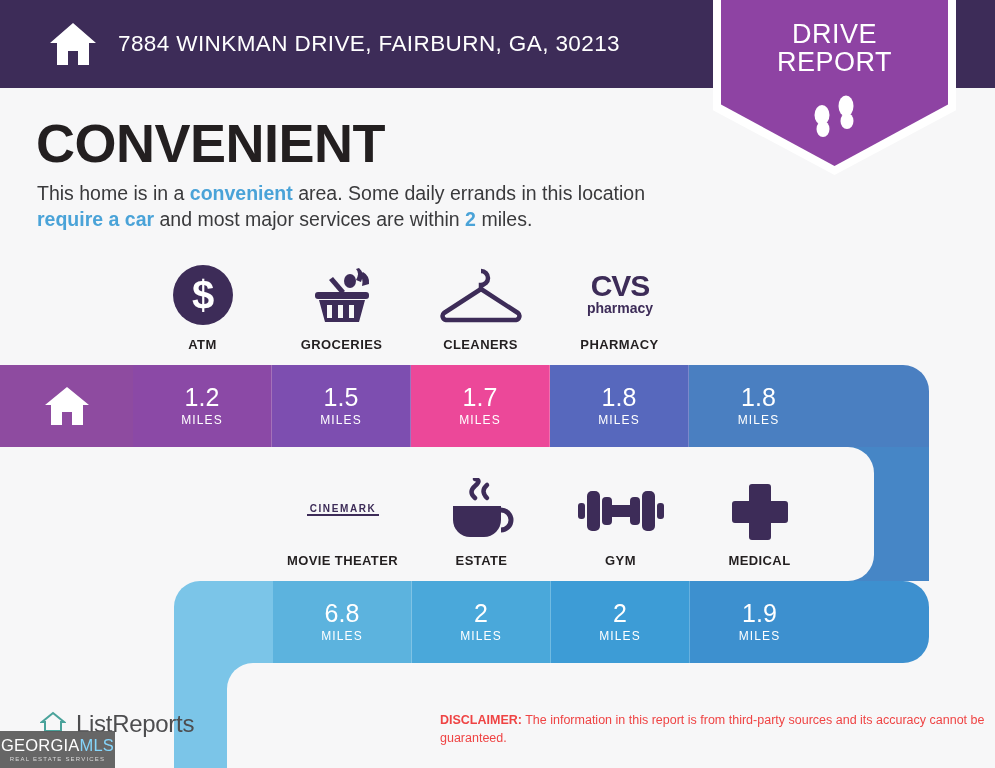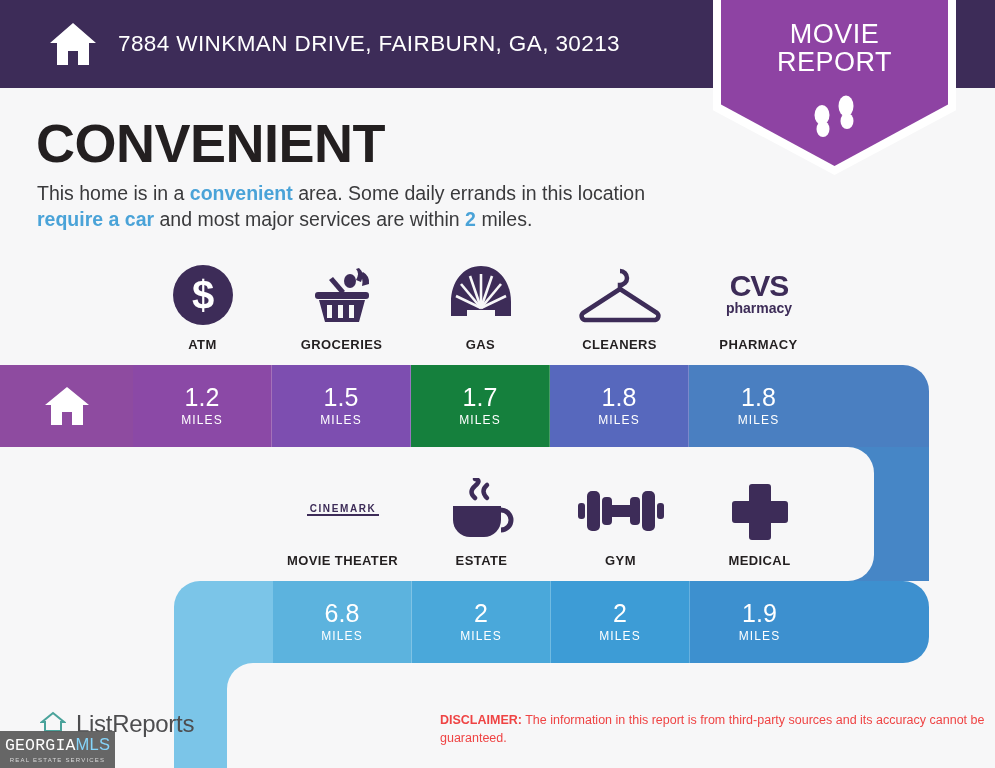--- a/index.html
+++ b/index.html
@@ -125,21 +125,21 @@
     font-size: 12.5px; color: #ef4444; line-height: 1.42;
   }
   .disclaimer b { font-weight: bold; }
 
   .watermark {
     position: absolute; left: 0; top: 731px; width: 115px; height: 37px;
     background: #5c5c5c; display: flex; flex-direction: column;
     align-items: center; justify-content: center; opacity: 0.93;
   }
   .wm-main { font-size: 16.5px; letter-spacing: 0.2px; line-height: 1; }
-  .wm-georgia { color: #ffffff; font-family: Liberation Mono, monospace; }
+  .wm-georgia { color: #ffffff; }
   .wm-mls { color: #7dd3fc; }
   .wm-sub { font-size: 6px; color: #d8d8d8; letter-spacing: 1.2px; margin-top: 3px; }
 </style>
 </head>
 <body>
 
 <div id="page">
 
   <div class="header-bar">
     <div class="header-inner">
@@ -149,21 +149,21 @@
         </svg>
       </span>
       <span class="addr">7884 WINKMAN DRIVE, FAIRBURN, GA, 30213</span>
     </div>
   </div>
 
   <div class="badge-wrap">
     <div class="badge-outer"></div>
     <div class="badge-inner"></div>
     <div class="badge-text">
-      <div>MOVIE</div>
+      <div>DRIVE</div>
       <div>REPORT</div>
     </div>
     <span class="badge-feet">
       <svg width="56" height="46" viewBox="0 0 56 46">
         <g fill="#ffffff">
           <ellipse cx="15" cy="20" rx="7.5" ry="10"></ellipse>
           <ellipse cx="16" cy="34" rx="6.5" ry="8"></ellipse>
           <ellipse cx="39" cy="11" rx="7.5" ry="10.5"></ellipse>
           <ellipse cx="40" cy="26" rx="6.5" ry="8"></ellipse>
         </g>
@@ -201,37 +201,20 @@
             <rect x="20" y="41" width="5" height="13"></rect>
             <rect x="31" y="41" width="5" height="13"></rect>
             <rect x="42" y="41" width="5" height="13"></rect>
           </g>
         </svg>
       </span>
       <span class="icon-label">GROCERIES</span>
     </div>
     <div class="icon-cell">
       <span class="icon-art">
-        <svg width="68" height="62" viewBox="0 0 68 62">
-          <path d="M34 2 C52 2 64 18 64 38 L64 52 L48 52 L48 46 L20 46 L20 52 L4 52 L4 38 C4 18 16 2 34 2 Z" fill="#3d2c58"></path>
-          <g stroke="#f7f7f8" stroke-width="2.6">
-            <line x1="34" y1="44" x2="34" y2="10"></line>
-            <line x1="34" y1="44" x2="23" y2="12"></line>
-            <line x1="34" y1="44" x2="45" y2="12"></line>
-            <line x1="34" y1="44" x2="14" y2="20"></line>
-            <line x1="34" y1="44" x2="54" y2="20"></line>
-            <line x1="34" y1="44" x2="9" y2="32"></line>
-            <line x1="34" y1="44" x2="59" y2="32"></line>
-          </g>
-        </svg>
-      </span>
-      <span class="icon-label">GAS</span>
-    </div>
-    <div class="icon-cell">
-      <span class="icon-art">
         <svg width="86" height="60" viewBox="0 0 86 60">
           <path d="M43 6 a7 7 0 0 1 7 7 a7 7 0 0 1 -7 7 v6" fill="none" stroke="#3d2c58" stroke-width="4.5"></path>
           <path d="M43 24 L80 48 a4 4 0 0 1 -2 7 L8 55 a4 4 0 0 1 -2 -7 Z" fill="none" stroke="#3d2c58" stroke-width="4.5" stroke-linejoin="round"></path>
         </svg>
       </span>
       <span class="icon-label">CLEANERS</span>
     </div>
     <div class="icon-cell">
       <span class="icon-art">
         <svg width="98" height="54" viewBox="0 0 98 54">
@@ -312,21 +295,21 @@
         </svg>
       </div>
       <div class="cell cell-divider" style="background:#8b49a6">
         <span class="num">1.2</span>
         <span class="unit">MILES</span>
       </div>
       <div class="cell cell-divider" style="background:#7d4eb0">
         <span class="num">1.5</span>
         <span class="unit">MILES</span>
       </div>
-      <div class="cell cell-divider" style="background:#15803d">
+      <div class="cell cell-divider" style="background:#ec4899">
         <span class="num">1.7</span>
         <span class="unit">MILES</span>
       </div>
       <div class="cell cell-divider" style="background:#5768bd">
         <span class="num">1.8</span>
         <span class="unit">MILES</span>
       </div>
       <div class="cell" style="background:#4a7fc1">
         <span class="num">1.8</span>
         <span class="unit">MILES</span>

